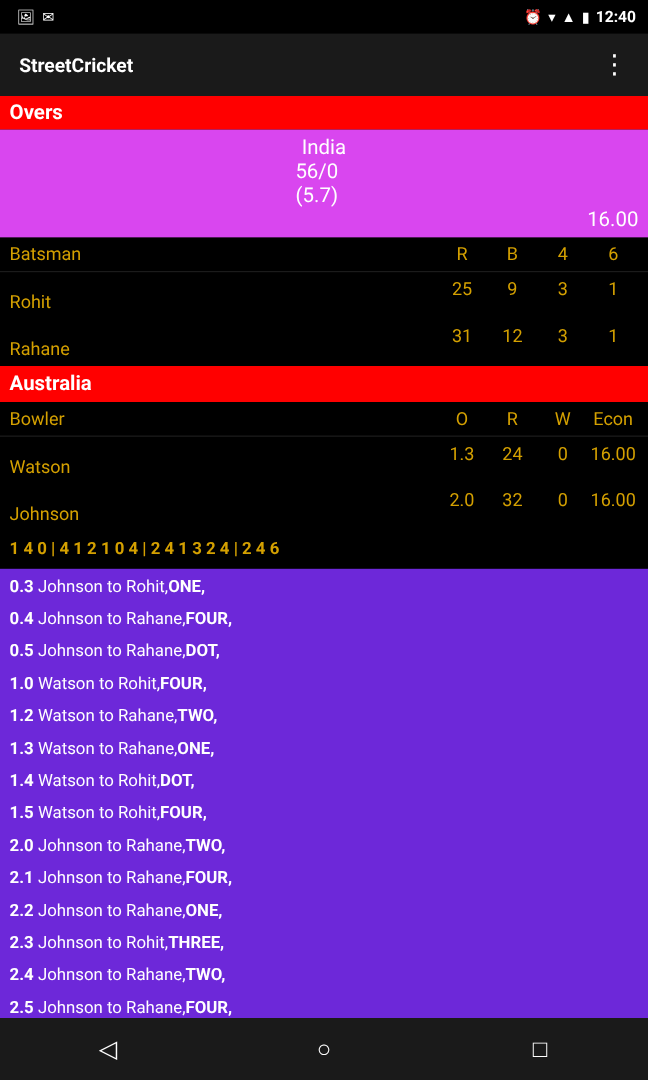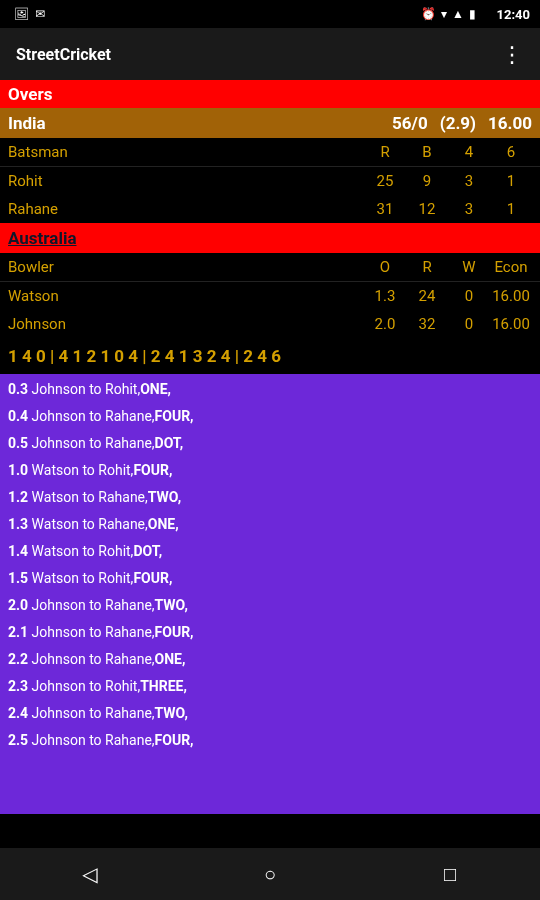--- a/index.html
+++ b/index.html
@@ -28,21 +28,21 @@
       gap: 6px;
       margin-right: auto;
       margin-left: 4px;
     }
     .status-bar-right {
       display: flex;
       align-items: center;
       gap: 5px;
     }
     .status-icon { font-size: 12px; color: #fff; }
-    .status-time { font-size: 13px; color: #fff; font-weight: bold; margin-left: 16px; }
+    .status-time { font-size: 13px; color: #fff; font-weight: bold; }
 
     
     .top-bar {
       background: #1a1a1a;
       height: 52px;
       display: flex;
       align-items: center;
       padding: 0 16px;
     }
     .app-title {
@@ -67,27 +67,28 @@
     .overs-header {
       background: #ff0000;
       padding: 4px 8px;
       font-size: 17px;
       font-weight: bold;
       color: #fff;
     }
 
     
     .team-score-row {
-      background: #a16207;
+      background: #d946ef;
       display: flex;
       align-items: center;
       padding: 5px 8px;
       font-size: 17px;
       color: #fff;
-      font-weight: bold;
+      font-weight: normal;
+      flex-direction: column;
     }
     .team-name { flex: 1; }
     .team-total { margin-left: auto; }
 
     
     .table-header {
       display: flex;
       padding: 5px 8px;
       font-size: 15px;
       color: #d4a000;
@@ -101,36 +102,35 @@
     }
 
     
     .player-row {
       display: flex;
       padding: 5px 8px;
       font-size: 15px;
       color: #d4a000;
       background: #000;
     }
-    .player-row .col-name { color: #d4a000; }
+    .player-row .col-name { color: #d4a000; margin-top: 11px; }
 
     
     .australia-header {
       background: #ff0000;
       padding: 5px 8px;
       font-size: 17px;
       font-weight: bold;
-      color: #0f172a;
-      text-decoration: underline;
+      color: #ffffff;
     }
 
     
     .overs-sequence {
       padding: 8px 8px;
-      font-size: 17px;
+      font-size: 14px;
       color: #d4a000;
       background: #000;
       font-weight: bold;
     }
 
     
     .commentary {
       padding: 2px 8px 60px 8px;
       background: #6d28d9;
     }
@@ -197,21 +197,21 @@
 
 <div class="content">
 
   <div class="overs-header">
     <span>Overs</span>
   </div>
 
   <div class="team-score-row">
     <span class="team-name">India</span>
     <span style="margin-right: 12px;">56/0</span>
-    <span style="margin-right: 12px;">(2.9)</span>
+    <span style="margin-right: 12px;">(5.7)</span>
     <span class="team-total">16.00</span>
   </div>
 
   <div class="table-header">
     <span class="col-name">Batsman</span>
     <span class="col-r">R</span>
     <span class="col-b">B</span>
     <span class="col-4">4</span>
     <span class="col-6">6</span>
   </div>

